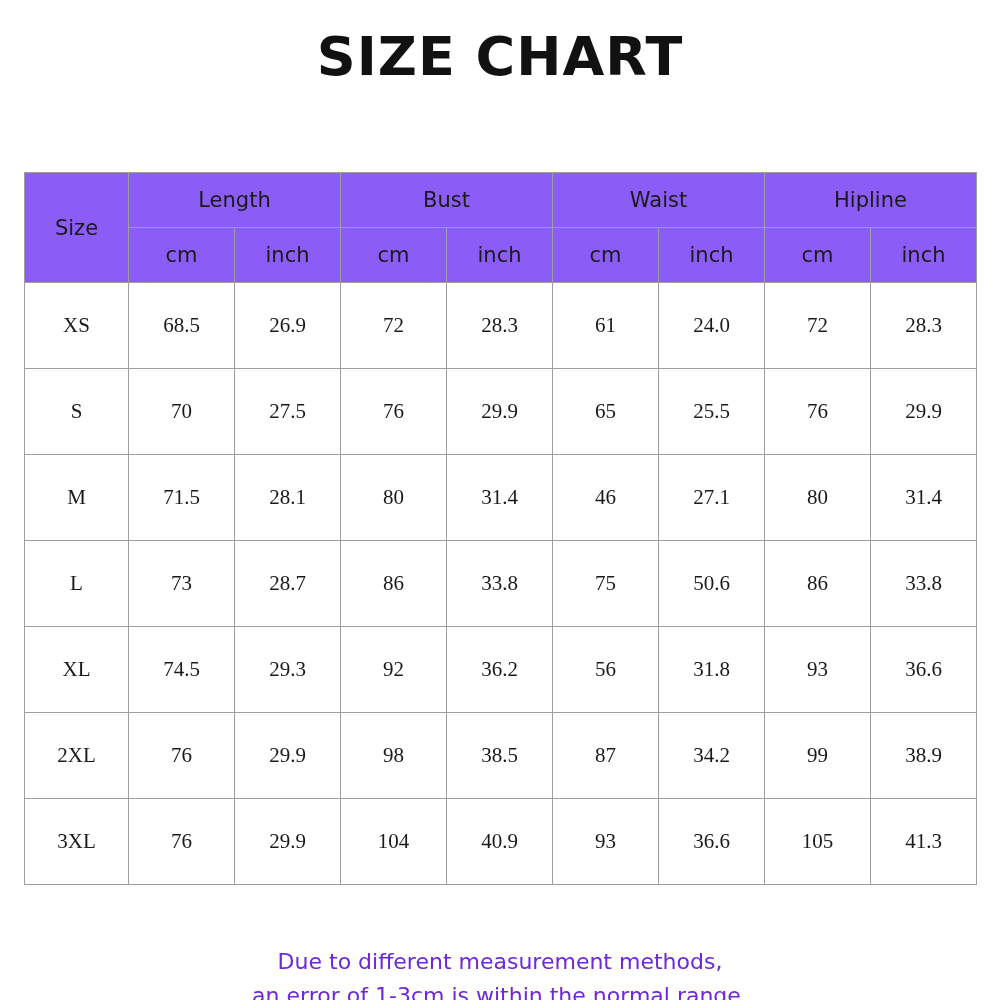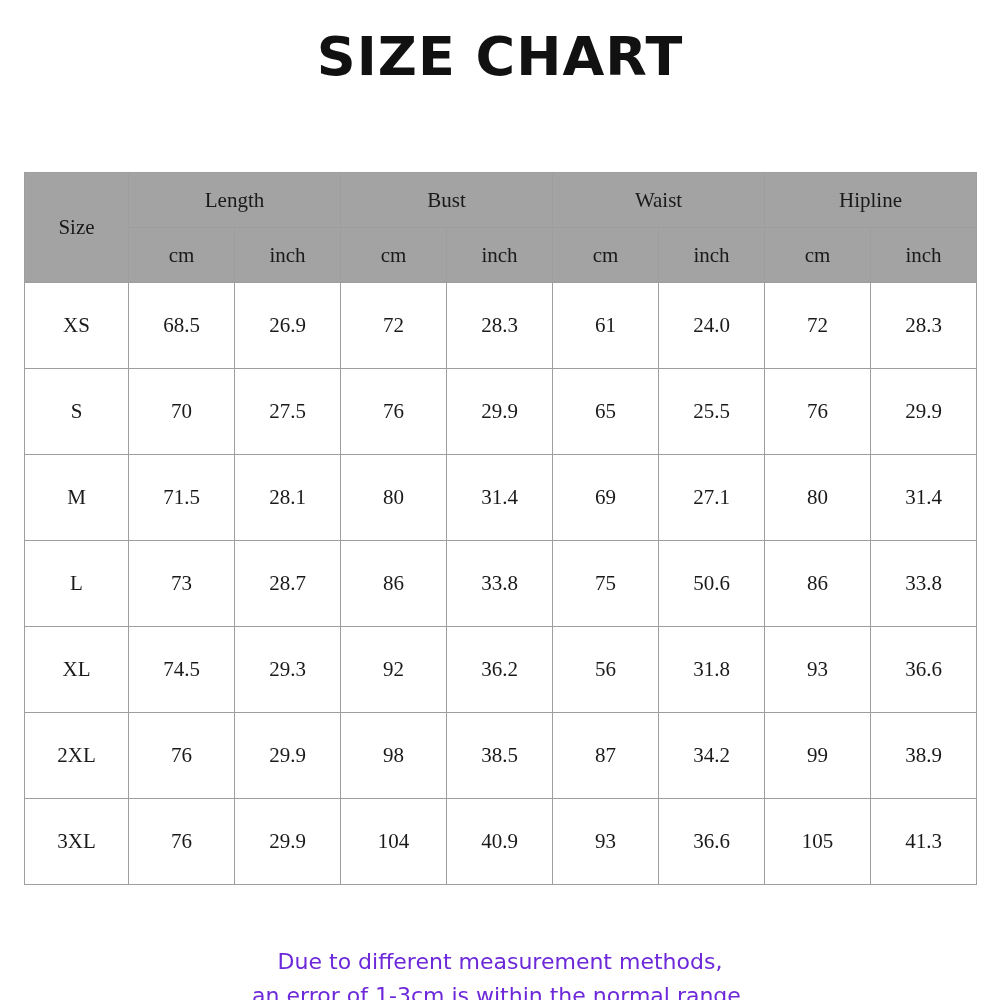--- a/index.html
+++ b/index.html
@@ -43,24 +43,23 @@
   }
   table.size-chart td, table.size-chart th {
     border: 1px solid #9e9e9e;
     text-align: center;
     vertical-align: middle;
     font-size: 21px;
     color: #1a1a1a;
     font-weight: normal;
   }
   .hdr-group, .hdr-size, .hdr-unit {
-    background: #a3a3a3;
+    background: #8b5cf6;
     color: #111111;
     font-weight: bold;
-    font-family: Liberation Serif, serif;
   }
   .hdr-group {
     font-size: 24px;
     height: 52px;
   }
   .hdr-size {
     font-size: 23px;
   }
   .hdr-unit {
     font-size: 21px;
@@ -149,21 +148,21 @@
           <td>25.5</td>
           <td>76</td>
           <td>29.9</td>
         </tr>
         <tr>
           <td class="size-cell">M</td>
           <td>71.5</td>
           <td>28.1</td>
           <td>80</td>
           <td>31.4</td>
-          <td>69</td>
+          <td>46</td>
           <td>27.1</td>
           <td>80</td>
           <td>31.4</td>
         </tr>
         <tr>
           <td class="size-cell">L</td>
           <td>73</td>
           <td>28.7</td>
           <td>86</td>
           <td>33.8</td>

